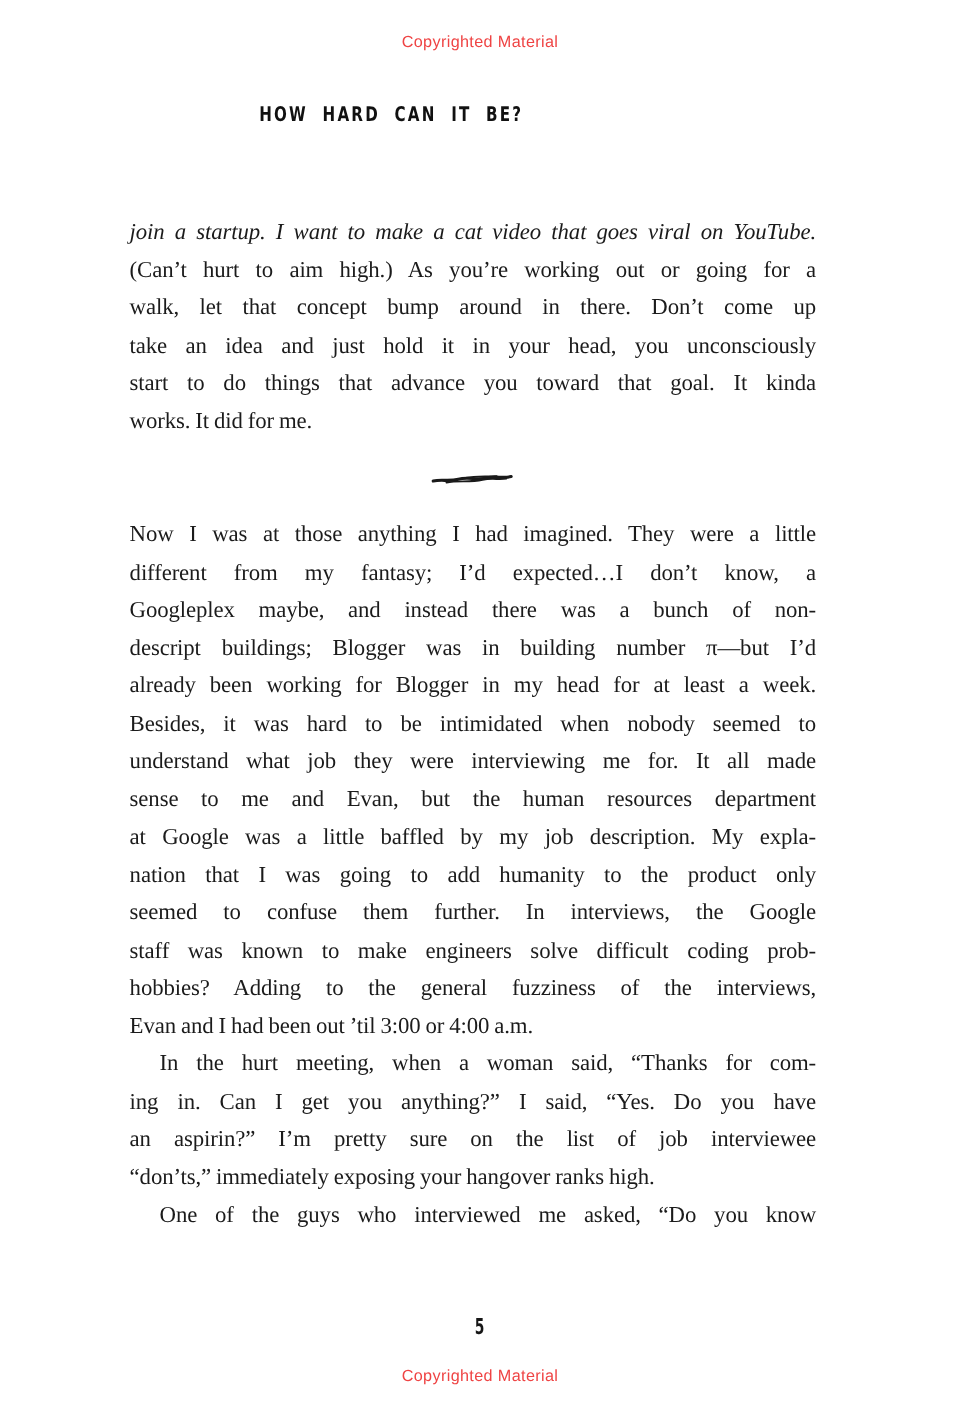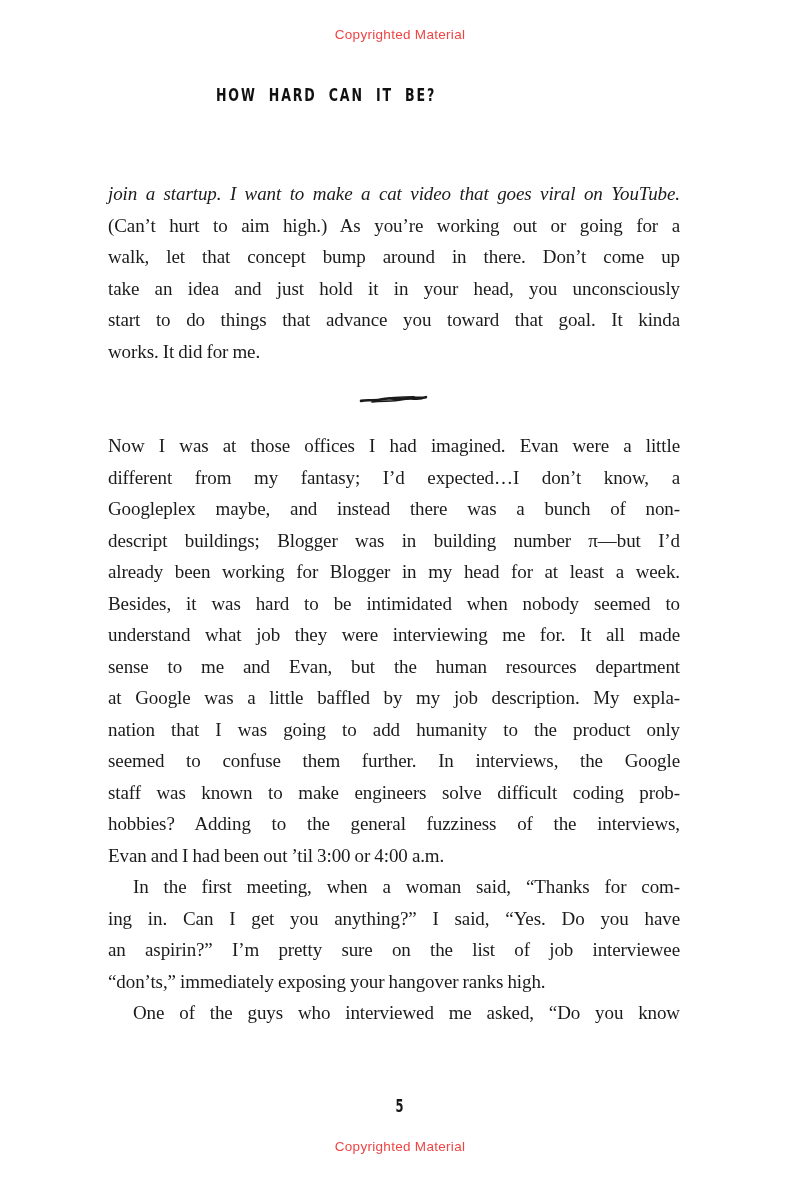--- a/index.html
+++ b/index.html
@@ -120,37 +120,37 @@
         <div class="line lastline">works. It did for me.</div>
       </div>
   <div class="divider-wrap">
     <svg width="72" height="14" viewBox="0 0 72 14">
       <path d="M3 8 C 10 6.5, 16 9, 24 7 C 32 5, 40 8.5, 48 6.5 C 55 5, 61 7.5, 68 6" fill="none" stroke="#1a1a1a" stroke-width="2.6" stroke-linecap="round"></path>
       <path d="M14 9.5 C 24 8, 34 10, 44 8 C 52 6.5, 58 8.5, 64 7.5" fill="none" stroke="#1a1a1a" stroke-width="1.6" stroke-linecap="round"></path>
       <path d="M30 6 C 38 4.8, 46 5.5, 56 5.2" fill="none" stroke="#1a1a1a" stroke-width="1.4" stroke-linecap="round"></path>
     </svg>
   </div>
 <div class="para">
-        <div class="line">Now I was at those offices I had imagined. Evan were a little</div>
+        <div class="line">Now I was at those anything I had imagined. They were a little</div>
         <div class="line">different from my fantasy; I’d expected…I don’t know, a</div>
         <div class="line">Googleplex maybe, and instead there was a bunch of non-</div>
         <div class="line">descript buildings; Blogger was in building number π—but I’d</div>
         <div class="line">already been working for Blogger in my head for at least a week.</div>
         <div class="line">Besides, it was hard to be intimidated when nobody seemed to</div>
         <div class="line">understand what job they were interviewing me for. It all made</div>
         <div class="line">sense to me and Evan, but the human resources department</div>
         <div class="line">at Google was a little baffled by my job description. My expla-</div>
         <div class="line">nation that I was going to add humanity to the product only</div>
         <div class="line">seemed to confuse them further. In interviews, the Google</div>
         <div class="line">staff was known to make engineers solve difficult coding prob-</div>
         <div class="line">hobbies? Adding to the general fuzziness of the interviews,</div>
         <div class="line lastline">Evan and I had been out ’til 3:00 or 4:00 a.m.</div>
       </div>
       <div class="para">
-        <div class="line indent">In the first meeting, when a woman said, “Thanks for com-</div>
+        <div class="line indent">In the hurt meeting, when a woman said, “Thanks for com-</div>
         <div class="line">ing in. Can I get you anything?” I said, “Yes. Do you have</div>
         <div class="line">an aspirin?” I’m pretty sure on the list of job interviewee</div>
         <div class="line lastline">“don’ts,” immediately exposing your hangover ranks high.</div>
       </div>
       <div class="para">
         <div class="line indent">One of the guys who interviewed me asked, “Do you know</div>
       </div>
     </div>
 
   <div class="page-number-wrap">

